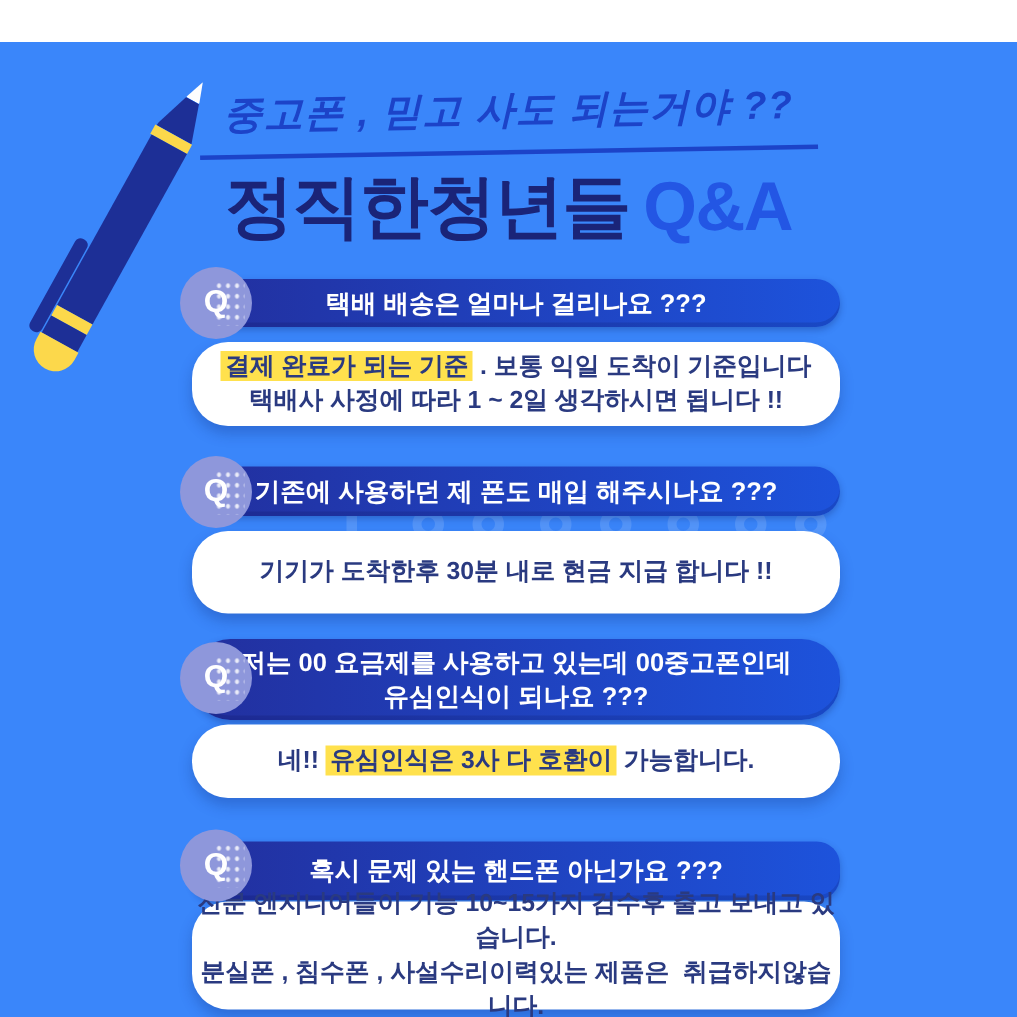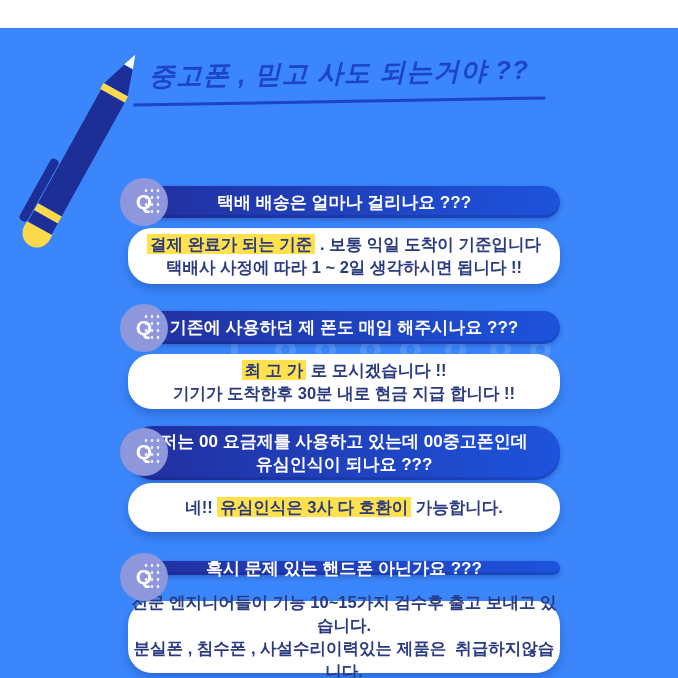--- a/index.html
+++ b/index.html
@@ -66,20 +66,23 @@
     <div class="pen-band-bottom"></div>
     <div class="pen-lower"></div>
     <div class="pen-cap"></div>
     <div class="pen-clip"></div>
   </div>
 
   <div class="tagline-wrap">
     <span class="tagline">중고폰 , 믿고 사도 되는거야 ??</span>
   </div>
 
+  <div class="title-row">
+    <span class="title-main">정직한청년들</span><span class="title-accent">Q&amp;A</span>
+  </div>
 
   <div class="watermark">
     <span class="wm-bar"></span>
     <span class="wm-dot" style="left:50px"></span>
     <span class="wm-dot" style="left:90px"></span>
     <span class="wm-dot" style="left:135px"></span>
     <span class="wm-dot" style="left:175px"></span>
     <span class="wm-dot" style="left:220px"></span>
     <span class="wm-dot" style="left:265px"></span>
     <span class="wm-dot" style="left:305px"></span>
@@ -100,40 +103,39 @@
   </section>
 
   <section class="qa">
     <div class="q-bar" style="top: 283px; height: 33px; border-radius: 16.5px;">
           <div>기존에 사용하던 제 폰도 매입 해주시나요 ???</div>
         </div>
     <div class="q-badge" style="top: 275.5px;">
       <span>Q</span>
     </div>
     <div class="a-box" style="top: 326px; height: 55px;">
-          <div class="a-line"><span class="hl">최 고 가</span><span> 로 모시겠습니다 !!</span></div>
           <div class="a-line"><span>기기가 도착한후 30분 내로 현금 지급 합니다 !!</span></div>
         </div>
   </section>
 
   <section class="qa">
     <div class="q-bar" style="top: 398px; height: 54px; border-radius: 25.5px;">
           <div>저는 00 요금제를 사용하고 있는데 00중고폰인데</div>
           <div>유심인식이 되나요 ???</div>
         </div>
     <div class="q-badge" style="top: 399.5px;">
       <span>Q</span>
     </div>
     <div class="a-box" style="top: 455px; height: 49px;">
           <div class="a-line"><span>네!! </span><span class="hl">유심인식은 3사 다 호환이</span><span> 가능합니다.</span></div>
         </div>
   </section>
 
   <section class="qa">
-    <div class="q-bar" style="top: 533px; height: 14px; border-radius: 15.5px;">
+    <div class="q-bar" style="top: 533px; height: 39px; border-radius: 15.5px;">
           <div>혹시 문제 있는 핸드폰 아닌가요 ???</div>
         </div>
     <div class="q-badge" style="top: 524.5px;">
       <span>Q</span>
     </div>
     <div class="a-box" style="top: 573px; height: 72px;">
           <div class="a-line"><span>전문 엔지니어들이 기능 10~15가지 검수후 출고 보내고 있습니다.</span></div>
           <div class="a-line"><span>분실폰 , 침수폰 , 사설수리이력있는 제품은  취급하지않습니다.</span></div>
         </div>
   </section>

